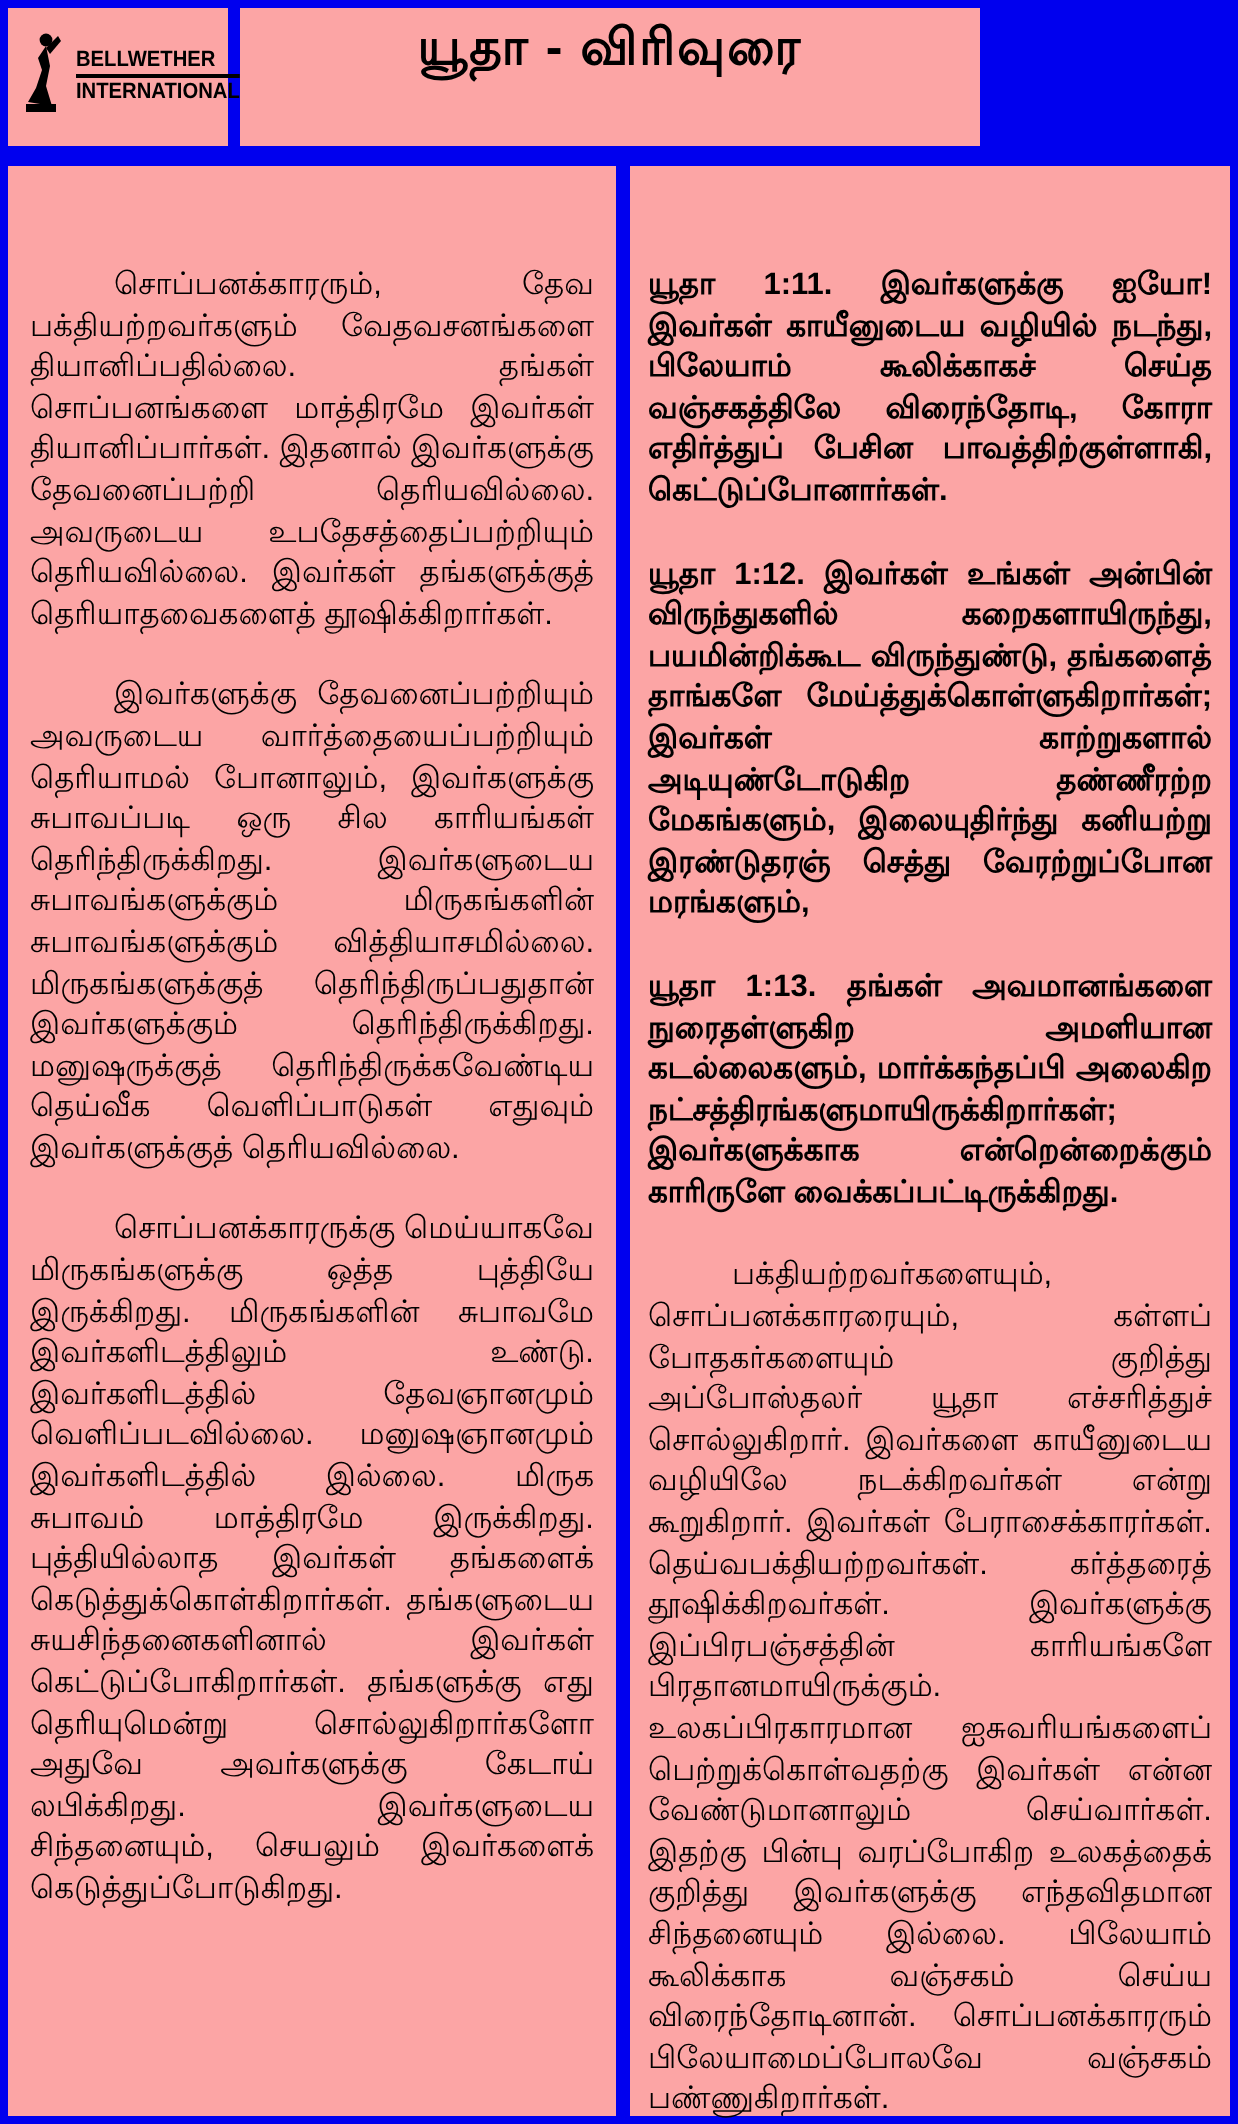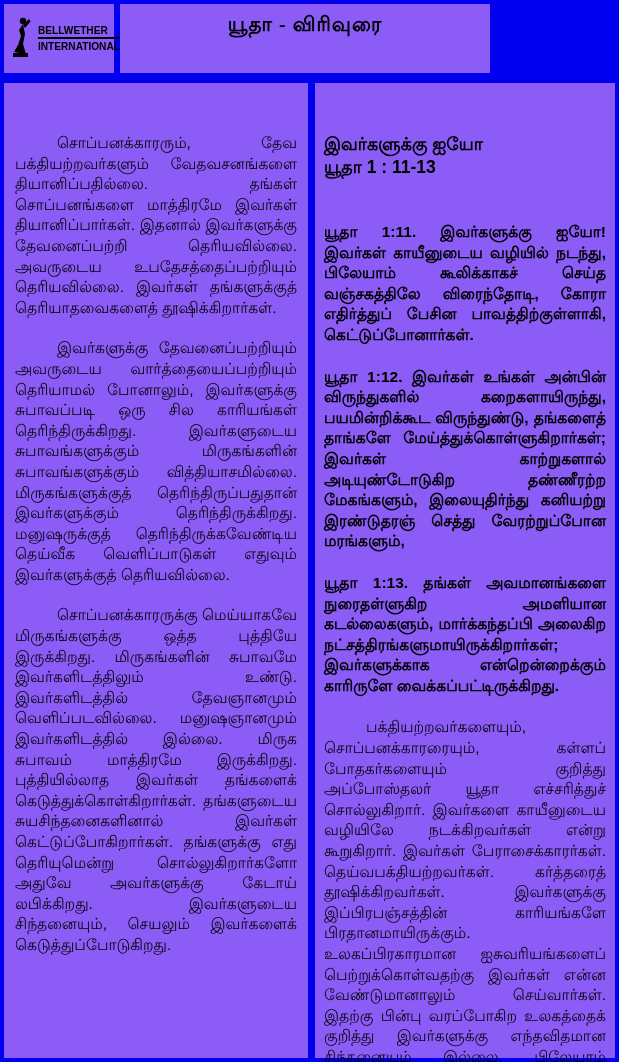--- a/index.html
+++ b/index.html
@@ -4,34 +4,33 @@
 <style>
   html,body{margin:0;padding:0;background:#888;}
   .page{
     position:relative;
     width:619px;height:1062px;
     background:#0000EE;
     font-family:"Liberation Sans",sans-serif;
     color:#000;
     overflow:hidden;
   }
-  .box{position:absolute;background:#8b5cf6;box-sizing:border-box;}
+  .box{position:absolute;background:#fca5a5;box-sizing:border-box;}
 
   
   .header-left  {left:4px;  top:4px; width:110px; height:69px;}
   .header-center{left:120px; top:4px; width:370px; height:69px; text-align:center;}
   .header-right {left:496px; top:4px; width:119px; height:69px;}
 
   .title-tamil{
     font-weight:bold;
-    font-size:20px;
+    font-size:25px;
     line-height:30px;
     margin-top:5px;
     letter-spacing:1px;
-    font-family:Liberation Serif, serif;
   }
   .title-english{
     font-family:"Liberation Serif",serif;
     font-weight:bold;
     font-size:23px;
     line-height:28px;
     letter-spacing:1px;
   }
 
   
@@ -99,23 +98,19 @@
   </div>
 
 
   <div class="box body-left col-text">
     <p class="indent">சொப்பனக்காரரும், தேவ பக்தியற்றவர்களும் வேதவசனங்களை தியானிப்பதில்லை. தங்கள் சொப்பனங்களை மாத்திரமே இவர்கள் தியானிப்பார்கள். இதனால் இவர்களுக்கு தேவனைப்பற்றி தெரியவில்லை. அவருடைய உபதேசத்தைப்பற்றியும் தெரியவில்லை. இவர்கள் தங்களுக்குத் தெரியாதவைகளைத் தூஷிக்கிறார்கள்.</p>
     <p class="indent">இவர்களுக்கு தேவனைப்பற்றியும் அவருடைய வார்த்தையைப்பற்றியும் தெரியாமல் போனாலும், இவர்களுக்கு சுபாவப்படி ஒரு சில காரியங்கள் தெரிந்திருக்கிறது. இவர்களுடைய சுபாவங்களுக்கும் மிருகங்களின் சுபாவங்களுக்கும் வித்தியாசமில்லை. மிருகங்களுக்குத் தெரிந்திருப்பதுதான் இவர்களுக்கும் தெரிந்திருக்கிறது. மனுஷருக்குத் தெரிந்திருக்கவேண்டிய தெய்வீக வெளிப்பாடுகள் எதுவும் இவர்களுக்குத் தெரியவில்லை.</p>
     <p class="indent">சொப்பனக்காரருக்கு மெய்யாகவே மிருகங்களுக்கு ஒத்த புத்தியே இருக்கிறது. மிருகங்களின் சுபாவமே இவர்களிடத்திலும் உண்டு. இவர்களிடத்தில் தேவஞானமும் வெளிப்படவில்லை. மனுஷஞானமும் இவர்களிடத்தில் இல்லை. மிருக சுபாவம் மாத்திரமே இருக்கிறது. புத்தியில்லாத இவர்கள் தங்களைக் கெடுத்துக்கொள்கிறார்கள். தங்களுடைய சுயசிந்தனைகளினால் இவர்கள் கெட்டுப்போகிறார்கள். தங்களுக்கு எது தெரியுமென்று சொல்லுகிறார்களோ அதுவே அவர்களுக்கு கேடாய் லபிக்கிறது. இவர்களுடைய சிந்தனையும், செயலும் இவர்களைக் கெடுத்துப்போடுகிறது.</p>
   </div>
 
   <div class="box body-right col-text">
-    <div class="rc-heading">
-      <div>இவர்களுக்கு ஐயோ</div>
-      <div>யூதா 1 : 11-13</div>
-    </div>
     <p class="verse">யூதா 1:11. இவர்களுக்கு ஐயோ! இவர்கள் காயீனுடைய வழியில் நடந்து, பிலேயாம் கூலிக்காகச் செய்த வஞ்சகத்திலே விரைந்தோடி, கோரா எதிர்த்துப் பேசின பாவத்திற்குள்ளாகி, கெட்டுப்போனார்கள்.</p>
     <p class="verse">யூதா 1:12. இவர்கள் உங்கள் அன்பின் விருந்துகளில் கறைகளாயிருந்து, பயமின்றிக்கூட விருந்துண்டு, தங்களைத் தாங்களே மேய்த்துக்கொள்ளுகிறார்கள்; இவர்கள் காற்றுகளால் அடியுண்டோடுகிற தண்ணீரற்ற மேகங்களும், இலையுதிர்ந்து கனியற்று இரண்டுதரஞ் செத்து வேரற்றுப்போன மரங்களும்,</p>
     <p class="verse">யூதா 1:13. தங்கள் அவமானங்களை நுரைதள்ளுகிற அமளியான கடல்லைகளும், மார்க்கந்தப்பி அலைகிற நட்சத்திரங்களுமாயிருக்கிறார்கள்; இவர்களுக்காக என்றென்றைக்கும் காரிருளே வைக்கப்பட்டிருக்கிறது.</p>
     <p class="indent">பக்தியற்றவர்களையும், சொப்பனக்காரரையும், கள்ளப் போதகர்களையும் குறித்து அப்போஸ்தலர் யூதா எச்சரித்துச் சொல்லுகிறார். இவர்களை காயீனுடைய வழியிலே நடக்கிறவர்கள் என்று கூறுகிறார். இவர்கள் பேராசைக்காரர்கள். தெய்வபக்தியற்றவர்கள். கர்த்தரைத் தூஷிக்கிறவர்கள். இவர்களுக்கு இப்பிரபஞ்சத்தின் காரியங்களே பிரதானமாயிருக்கும். உலகப்பிரகாரமான ஐசுவரியங்களைப் பெற்றுக்கொள்வதற்கு இவர்கள் என்ன வேண்டுமானாலும் செய்வார்கள். இதற்கு பின்பு வரப்போகிற உலகத்தைக் குறித்து இவர்களுக்கு எந்தவிதமான சிந்தனையும் இல்லை. பிலேயாம் கூலிக்காக வஞ்சகம் செய்ய விரைந்தோடினான். சொப்பனக்காரரும் பிலேயாமைப்போலவே வஞ்சகம் பண்ணுகிறார்கள்.</p>
   </div>
 
 </div>
 
 </body></html>

